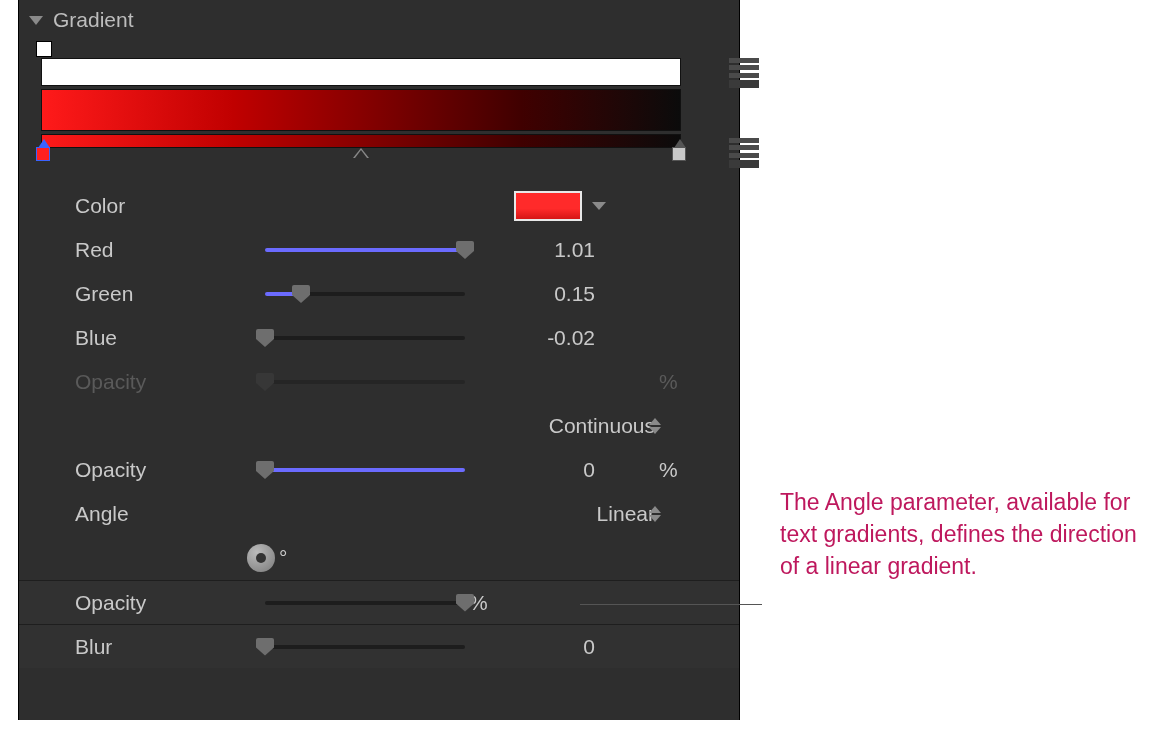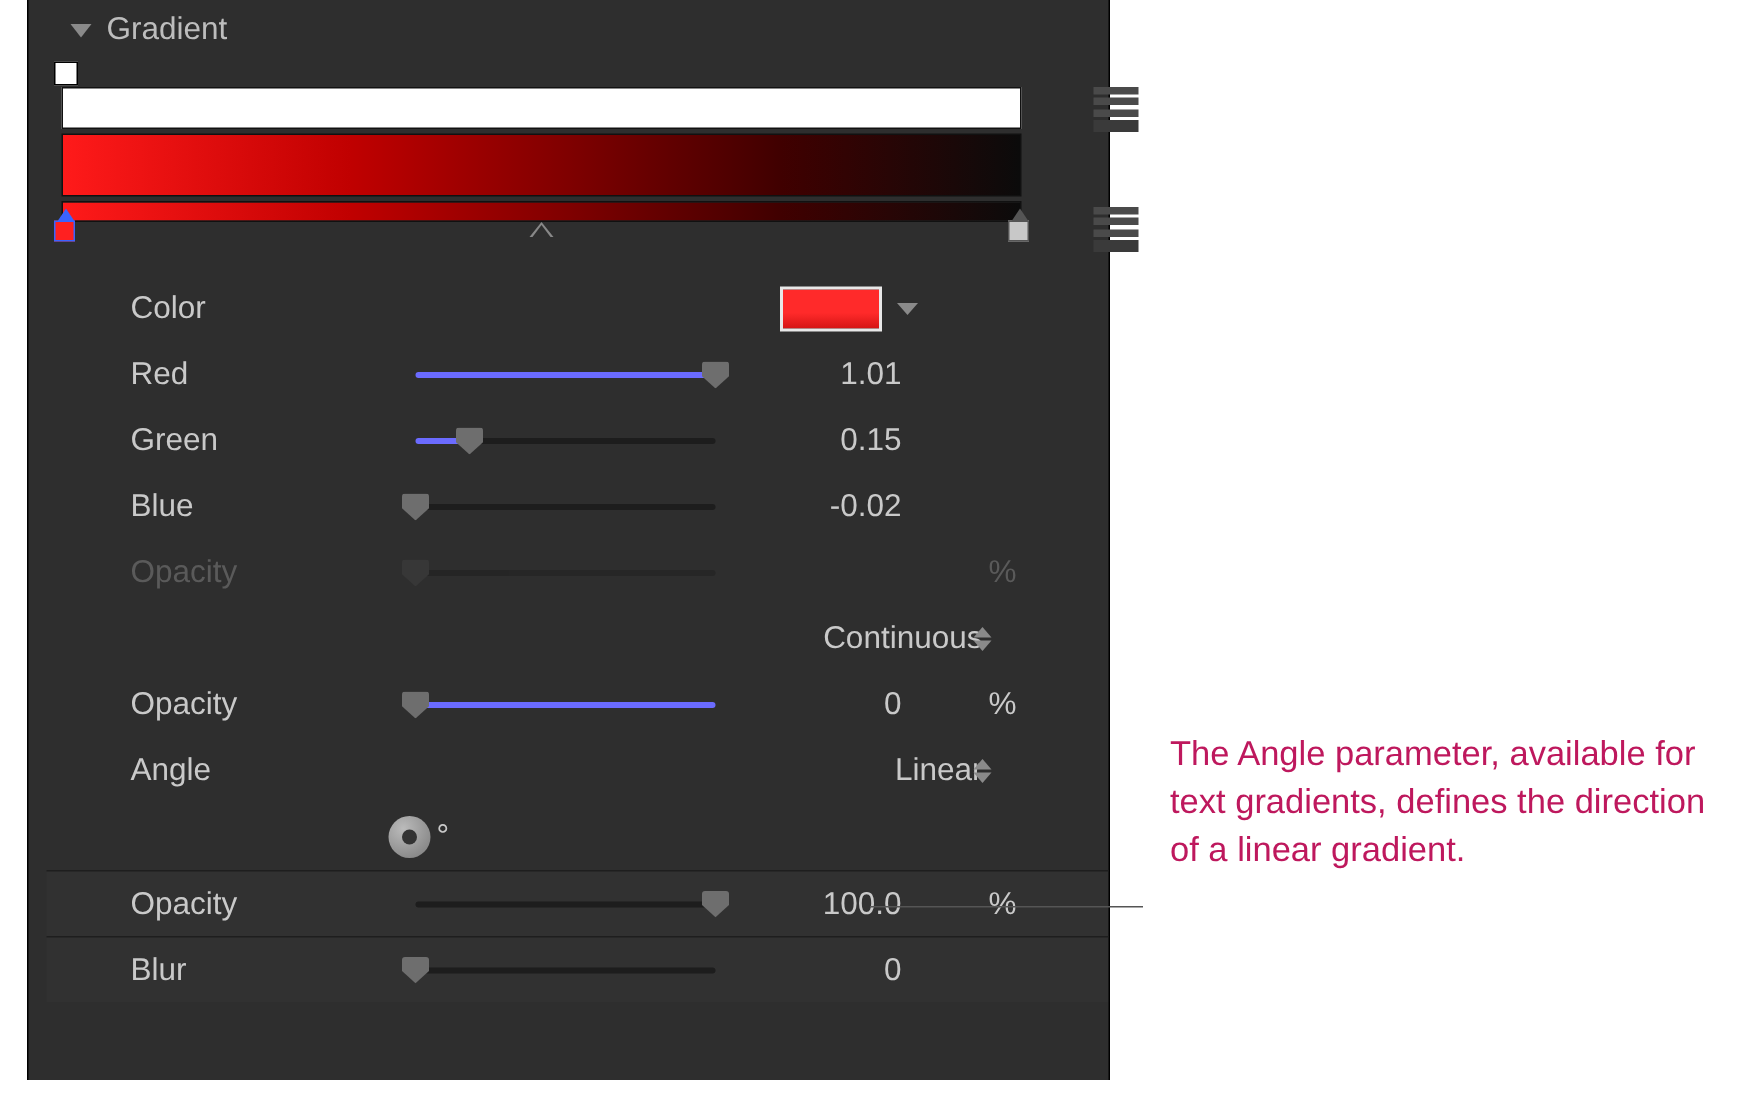--- a/index.html
+++ b/index.html
@@ -46,21 +46,21 @@
     color: #be185d;
     font-size: 23px;
     line-height: 1.4;
     width: 360px;
   }
 
   
   .header {
     display: flex;
     align-items: center;
-    padding: 8px 28px;
+    padding: 8px 10px;
   }
   .disclosure {
     width: 0; height: 0;
     border-left: 7px solid transparent;
     border-right: 7px solid transparent;
     border-top: 9px solid #8a8a8a;
     margin-right: 10px;
   }
   .header-title { color: #bdbdbd; }
 
@@ -152,21 +152,20 @@
   .side-ctrl.bottom{ top:80px; }
 
   
   .rows { margin-top: 36px; }
   .row {
     display: flex;
     align-items: center;
     height: 44px;
     padding: 0 30px 0 56px;
     box-sizing: border-box;
-    margin-left: 12px;
   }
   .row.shade { background: rgba(255,255,255,0.015); }
   .row.border-top { border-top: 1px solid #1e1e1e; }
   .label { flex: 0 0 190px; }
   .dim { color: #5a5a5a; }
   .control-area { flex: 0 0 200px; display:flex; align-items:center; position:relative; height:44px;}
   .value-area { flex: 1; text-align: center; position:relative;}
   .unit-area { flex: 0 0 50px; text-align:left; padding-left:4px;}
 
   
@@ -402,21 +401,20 @@
     </div>
 
     <div class="row shade border-top">
       <div class="label">Opacity</div>
       <div class="control-area">
         <div class="slider-track">
           <div class="slider-rest" style="width:100%"></div>
           <div class="slider-thumb" style="left:100%"></div>
         </div>
       </div>
-      <div class="value-area"><span class="value-text">100.0</span></div>
       <div class="unit-area">%</div>
     </div>
 
     <div class="row shade border-top">
       <div class="label">Blur</div>
       <div class="control-area">
         <div class="slider-track">
           <div class="slider-rest" style="width:100%"></div>
           <div class="slider-thumb" style="left:0%"></div>
         </div>

